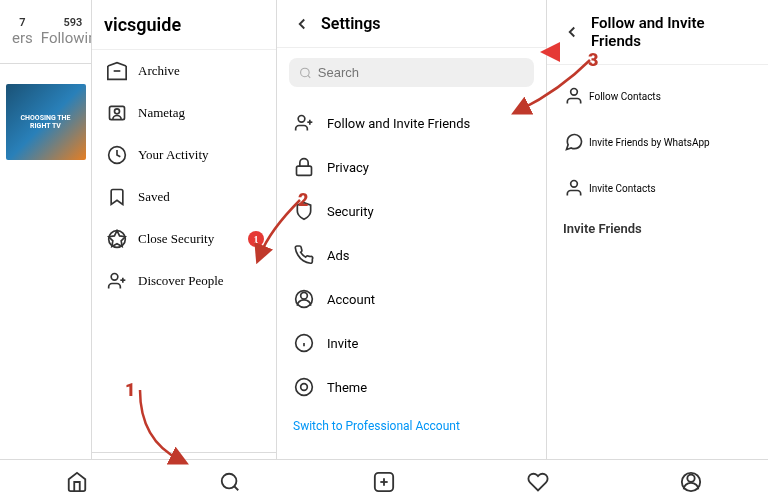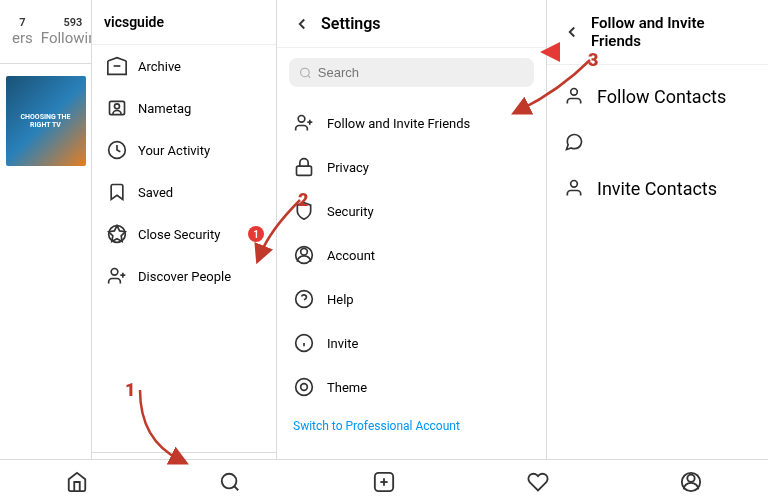--- a/index.html
+++ b/index.html
@@ -54,23 +54,23 @@
       font-size: 11px;
     }
 
     .stat-label {
       font-size: 15px;
       color: #888;
     }
 
     .post-preview {
       width: 80px;
-      height: 90px;
+      height: 76px;
       background: linear-gradient(135deg, #1a5276 0%, #2980b9 50%, #e67e22 100%);
-      margin: 8px auto;
+      margin: 16px auto;
       border-radius: 2px;
       position: relative;
       overflow: hidden;
       display: flex;
       align-items: center;
       justify-content: center;
     }
 
     .post-preview-text {
       color: white;
@@ -92,37 +92,38 @@
       width: 185px;
       border-right: 1px solid #dbdbdb;
       display: flex;
       flex-direction: column;
       height: 100%;
     }
 
     .sidebar-username {
       padding: 14px 12px;
       font-weight: 600;
-      font-size: 14px;
+      font-size: 18px;
       border-bottom: 1px solid #eee;
     }
 
     .sidebar-nav {
       flex: 1;
       overflow-y: auto;
     }
 
     .nav-item {
       display: flex;
       align-items: center;
       gap: 10px;
       padding: 10px 14px;
       font-size: 13px;
       cursor: pointer;
       position: relative;
+      font-family: Liberation Serif, serif;
     }
 
     .nav-icon {
       width: 22px;
       height: 22px;
       display: flex;
       align-items: center;
       justify-content: center;
       flex-shrink: 0;
     }
@@ -253,23 +254,23 @@
 
     .follow-list {
       flex: 1;
       overflow-y: auto;
       padding: 8px 0;
     }
 
     .follow-item {
       display: flex;
       align-items: center;
-      gap: 12px;
+      gap: 4px;
       padding: 12px 16px;
-      font-size: 18px;
+      font-size: 10px;
       cursor: pointer;
     }
 
     .follow-item-icon {
       width: 22px;
       height: 22px;
       display: flex;
       align-items: center;
       justify-content: center;
       flex-shrink: 0;
@@ -465,42 +466,40 @@
 
       <div class="settings-item">
         <div class="settings-icon">
           <svg viewBox="0 0 24 24" fill="none" stroke="#333" stroke-width="2" width="20" height="20">
             <path d="M12 22s8-4 8-10V5l-8-3-8 3v7c0 6 8 10 8 10z"></path>
           </svg>
         </div>
         <span>Security</span>
       </div>
 
+      <div class="settings-item">
+        <div class="settings-icon">
+          <svg viewBox="0 0 24 24" fill="none" stroke="#333" stroke-width="2" width="20" height="20">
+            <path d="M22 16.92v3a2 2 0 0 1-2.18 2 19.79 19.79 0 0 1-8.63-3.07A19.5 19.5 0 0 1 4.69 12 19.79 19.79 0 0 1 1.61 3.4 2 2 0 0 1 3.6 1.22h3a2 2 0 0 1 2 1.72c.127.96.361 1.903.7 2.81a2 2 0 0 1-.45 2.11L7.91 8.59a16 16 0 0 0 5.93 5.93l.96-.95a2 2 0 0 1 2.11-.45c.907.339 1.85.573 2.81.7A2 2 0 0 1 22 16.92z"></path>
+          </svg>
+        </div>
+        <span>Ads</span>
+      </div>
 
       <div class="settings-item">
         <div class="settings-icon">
           <svg viewBox="0 0 24 24" fill="none" stroke="#333" stroke-width="2" width="20" height="20">
             <circle cx="12" cy="8" r="4"></circle>
             <path d="M4 20c0-4 3.6-7 8-7s8 3 8 7"></path>
             <circle cx="12" cy="12" r="10"></circle>
           </svg>
         </div>
         <span>Account</span>
       </div>
 
-      <div class="settings-item">
-        <div class="settings-icon">
-          <svg viewBox="0 0 24 24" fill="none" stroke="#333" stroke-width="2" width="20" height="20">
-            <circle cx="12" cy="12" r="10"></circle>
-            <path d="M9.09 9a3 3 0 0 1 5.83 1c0 2-3 3-3 3"></path>
-            <line x1="12" y1="17" x2="12.01" y2="17"></line>
-          </svg>
-        </div>
-        <span>Help</span>
-      </div>
 
       <div class="settings-item">
         <div class="settings-icon">
           <svg viewBox="0 0 24 24" fill="none" stroke="#333" stroke-width="2" width="20" height="20">
             <circle cx="12" cy="12" r="10"></circle>
             <line x1="12" y1="8" x2="12" y2="8"></line>
             <line x1="12" y1="12" x2="12" y2="16"></line>
           </svg>
         </div>
         <span>Invite</span>
@@ -541,32 +540,34 @@
         </div>
         <span>Follow Contacts</span>
       </div>
 
       <div class="follow-item">
         <div class="follow-item-icon">
           <svg viewBox="0 0 24 24" fill="none" stroke="#333" stroke-width="2" width="20" height="20">
             <path d="M21 11.5a8.38 8.38 0 0 1-.9 3.8 8.5 8.5 0 0 1-7.6 4.7 8.38 8.38 0 0 1-3.8-.9L3 21l1.9-5.7a8.38 8.38 0 0 1-.9-3.8 8.5 8.5 0 0 1 4.7-7.6 8.38 8.38 0 0 1 3.8-.9h.5a8.48 8.48 0 0 1 8 8v.5z"></path>
           </svg>
         </div>
+        <span>Invite Friends by WhatsApp</span>
       </div>
 
       <div class="follow-item">
         <div class="follow-item-icon">
           <svg viewBox="0 0 24 24" fill="none" stroke="#333" stroke-width="2" width="20" height="20">
             <path d="M20 21v-2a4 4 0 0 0-4-4H8a4 4 0 0 0-4 4v2"></path>
             <circle cx="12" cy="7" r="4"></circle>
           </svg>
         </div>
         <span>Invite Contacts</span>
       </div>
 
+      <div class="invite-friends-label">Invite Friends</div>
 
     </div>
   </div>
 
   <svg class="arrow-svg" style="left:120px;top:380px;" width="80" height="90" viewBox="0 0 80 90">
     <defs>
       <marker id="arrowhead1" markerWidth="8" markerHeight="8" refX="4" refY="4" orient="auto">
         <path d="M0,0 L8,4 L0,8 Z" fill="#c0392b"></path>
       </marker>
     </defs>

